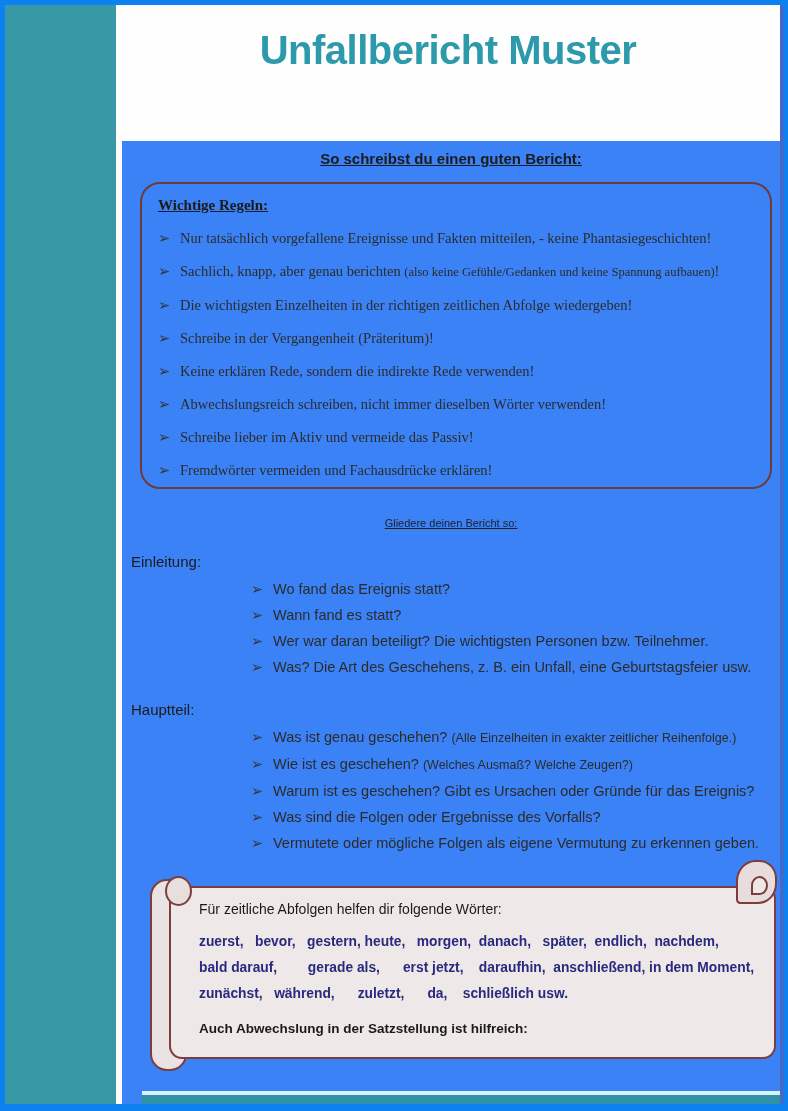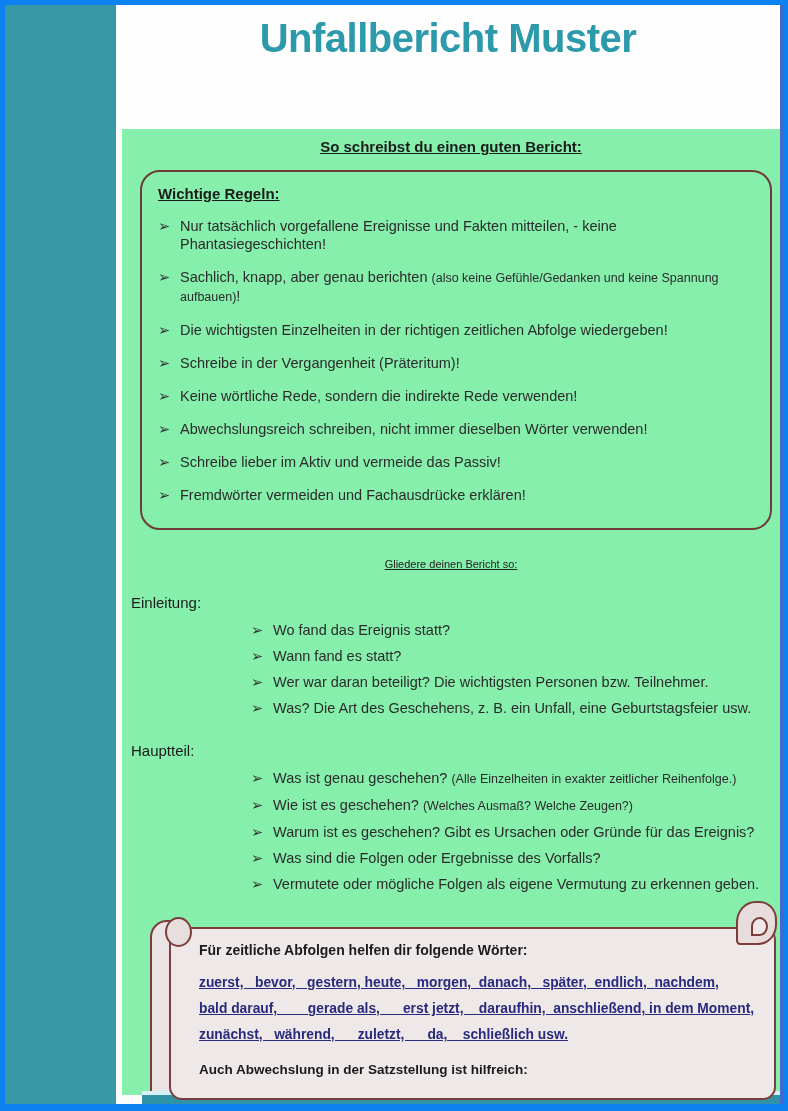--- a/index.html
+++ b/index.html
@@ -11,35 +11,36 @@
     font-family:"Liberation Sans", sans-serif;
     overflow:hidden;
   }
   .layout{display:flex;height:100%;}
   .teal-col{width:111px;background:#3898a5;flex:none;}
   .page{
     flex:1;background:#fcfcfc;position:relative;
     border-right:4px solid #3f6ace;
     display:flex;flex-direction:column;overflow:hidden;
   }
-  .title-block{height:112px;background:#fefefe;text-align:center;padding-top:12px;flex:none;}
+  .title-block{height:112px;background:#fefefe;text-align:center;padding-top:24px;flex:none;}
   .title{color:#2d9aac;font-size:40px;font-weight:bold;line-height:1.08;letter-spacing:-0.5px;margin:0;}
   .title span{display:block;}
   .content{
-    flex:none;height:966px;background:#86efac;margin-left:6px;
+    flex:none;height:966px;background:#3b82f6;margin-left:6px;
     padding-top:9px;box-sizing:border-box;color:#262626;
   }
   .intro-heading{
     text-align:center;font-weight:bold;font-size:15px;
     text-decoration:underline;color:#1b1b1b;
   }
   .rules-box{
     margin:15px 8px 0 18px;
     border:2px solid #6e3a3a;border-radius:20px;
-    padding:13px 10px 24px 16px;
+    padding:13px 10px 8px 16px;
+    font-family:Liberation Serif, serif;
   }
   .rules-heading{font-weight:bold;font-size:15px;text-decoration:underline;color:#1b1b1b;}
   .rule-item{display:flex;gap:9px;margin-top:15px;font-size:14.5px;line-height:18px;color:#2b2b2b;}
   .arrow{flex:none;width:13px;color:#333;}
   .note{font-size:12.5px;}
   .structure-heading{
     text-align:center;font-size:11px;text-decoration:underline;
     margin-top:28px;color:#222;
   }
   .section-label{font-weight:normal;font-size:15px;color:#1b1b1b;margin:24px 0 10px 9px;}
@@ -62,26 +63,25 @@
   }
   .scroll-curl-right{
     position:absolute;right:-1px;top:-9px;width:37px;height:40px;
     background:#e9dcdc;border:2px solid #7e3d3d;
     border-radius:48% 42% 46% 10%;z-index:2;
   }
   .scroll-curl-right .inner{
     position:absolute;right:7px;bottom:7px;width:13px;height:15px;
     background:#efe8e8;border:2px solid #7e3d3d;border-radius:50% 50% 50% 0;
   }
-  .scroll-heading{font-weight:bold;font-size:14px;color:#1b1b1b;}
+  .scroll-heading{font-weight:normal;font-size:14px;color:#1b1b1b;}
   .word-lines{margin-top:12px;}
   .word-line{
     white-space:pre;font-weight:bold;font-size:13.8px;line-height:26px;
     color:#272a7d;
-    text-decoration:underline;
   }
   .tip-heading{font-weight:bold;font-size:13.5px;color:#1b1b1b;margin-top:14px;}
   
   .strip-cyan{position:absolute;left:26px;right:0;bottom:9px;height:4px;background:#d8f1f7;}
   .strip-teal{position:absolute;left:26px;right:0;bottom:0;height:9px;background:#2f93a5;}
 </style>
 </head>
 <body>
 
 <div class="layout">
@@ -112,21 +112,21 @@
             <div class="rule-item">
               <span class="arrow">➢</span>
               <span>Die wichtigsten Einzelheiten in der richtigen zeitlichen Abfolge wiedergeben!</span>
             </div>
             <div class="rule-item">
               <span class="arrow">➢</span>
               <span>Schreibe in der Vergangenheit (Präteritum)!</span>
             </div>
             <div class="rule-item">
               <span class="arrow">➢</span>
-              <span>Keine wörtliche Rede, sondern die indirekte Rede verwenden!</span>
+              <span>Keine erklären Rede, sondern die indirekte Rede verwenden!</span>
             </div>
             <div class="rule-item">
               <span class="arrow">➢</span>
               <span>Abwechslungsreich schreiben, nicht immer dieselben Wörter verwenden!</span>
             </div>
             <div class="rule-item">
               <span class="arrow">➢</span>
               <span>Schreibe lieber im Aktiv und vermeide das Passiv!</span>
             </div>
             <div class="rule-item">

